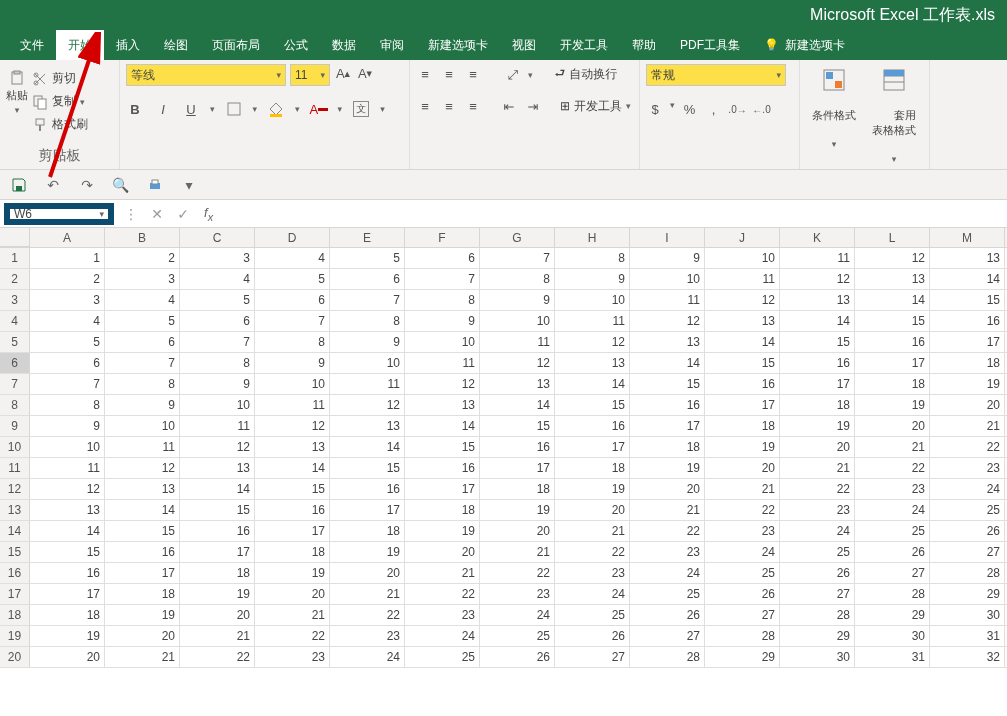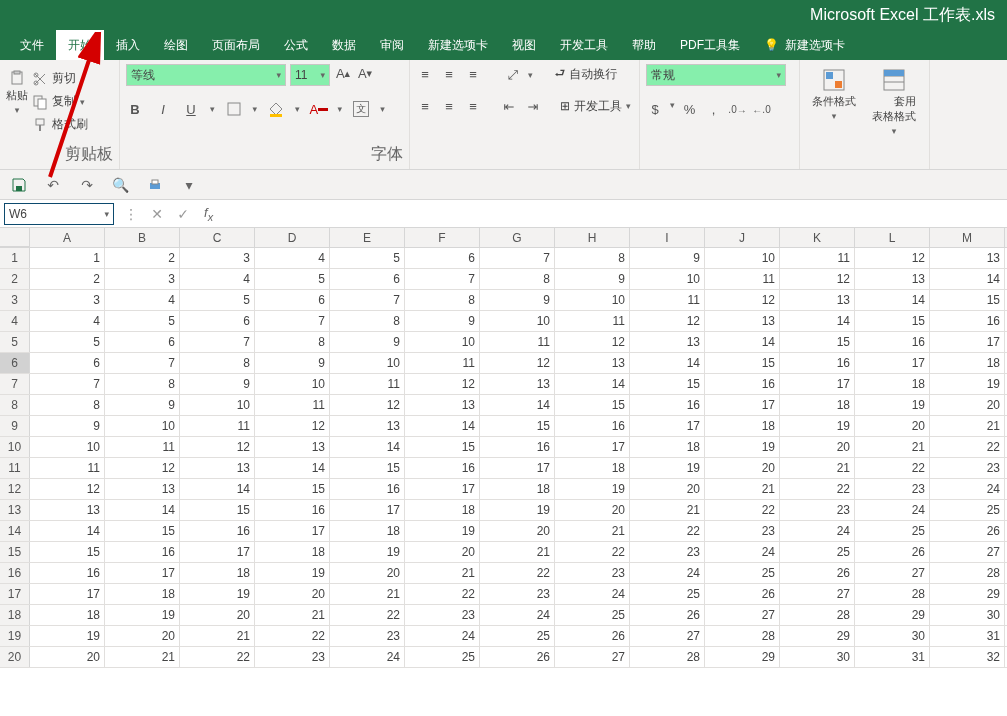--- a/index.html
+++ b/index.html
@@ -6,52 +6,52 @@
 body { width: 1007px; height: 716px; overflow: hidden; background: #fff; font-size: 12px; color: #444; }
 
 .title-bar { height: 30px; background: #217346; color: #fff; display: flex; align-items: center; justify-content: flex-end; padding-right: 12px; font-size: 16px; }
 
 .tabs { height: 30px; background: #217346; display: flex; align-items: stretch; padding-left: 8px; }
 .tab { color: #fff; padding: 0 12px; display: flex; align-items: center; font-size: 12px; cursor: pointer; }
 .tab.active { background: #fff; color: #217346; position: relative; }
 
 .ribbon { height: 110px; background: #f3f2f1; border-bottom: 1px solid #d6d6d6; display: flex; }
 .group { border-right: 1px solid #e1dfdd; display: flex; flex-direction: column; padding: 4px 6px 0 6px; }
-.group-label { font-size: 16px; color: #666; text-align: right; padding: 2px 0 4px; }
+.group-label { font-size: 14px; color: #666; text-align: center; padding: 2px 0 4px; }
 .group-content { flex: 1; display: flex; align-items: flex-start; gap: 4px; }
 
 .clip-group { width: 120px; }
 .clip-left { display: flex; flex-direction: column; align-items: center; gap: 2px; font-size: 11px; padding-top: 6px; }
 .clip-right { display: flex; flex-direction: column; gap: 6px; font-size: 12px; padding-top: 6px; }
 .clip-right div { display: flex; align-items: center; gap: 4px; }
 
 .font-group { width: 290px; }
 .font-top { display: flex; gap: 4px; }
-.font-select { border: 1px solid #c8c6c4; background: #86efac; height: 22px; padding: 0 4px; font-size: 12px; display: flex; align-items: center; justify-content: space-between; }
+.font-select { border: 1px solid #c8c6c4; background: #fde047; height: 22px; padding: 0 4px; font-size: 12px; display: flex; align-items: center; justify-content: space-between; }
 .font-name { width: 160px; }
 .font-size { width: 40px; }
 .font-row2 { display: flex; gap: 10px; margin-top: 10px; align-items: center; }
 .btn-icon { width: 18px; height: 18px; display: flex; align-items: center; justify-content: center; font-size: 13px; color: #555; cursor: pointer; }
 
 .align-group { width: 230px; }
 .align-top, .align-bot { display: flex; gap: 6px; align-items: center; }
 .align-bot { margin-top: 8px; font-size: 12px; }
 
 .num-group { width: 160px; gap: 12px; }
 .num-top { width: 140px; }
 .num-row2 { display: flex; gap: 6px; margin-top: 10px; }
 
 .style-group { width: 130px; }
-.style-item { display: flex; flex-direction: column; align-items: center; gap: 2px; font-size: 11px; padding: 4px 6px; }
+.style-item { display: flex; flex-direction: column; align-items: center; gap: 16px; font-size: 11px; padding: 4px 6px; }
 
 .qat { height: 30px; background: #f3f2f1; border-bottom: 1px solid #d6d6d6; display: flex; align-items: center; gap: 16px; padding-left: 10px; }
 .qat-btn { width: 18px; height: 18px; display: flex; align-items: center; justify-content: center; color: #666; font-size: 14px; cursor: pointer; }
 
 .formula-bar { height: 28px; background: #fff; border-bottom: 1px solid #d6d6d6; display: flex; align-items: center; }
-.name-box { width: 110px; height: 22px; border: 1px solid #0c4a6e; margin: 0 4px; display: flex; align-items: center; justify-content: space-between; padding: 0 4px; font-size: 12px; }
+.name-box { width: 110px; height: 22px; border: 6px solid #0c4a6e; margin: 0 4px; display: flex; align-items: center; justify-content: space-between; padding: 0 4px; font-size: 12px; }
 .fb-btn { width: 26px; text-align: center; color: #999; font-size: 14px; }
 .fx { font-style: italic; font-size: 13px; color: #666; padding: 0 8px; }
 
 .sheet { position: relative; }
 .col-headers { display: flex; height: 20px; background: #f3f2f1; border-bottom: 1px solid #d6d6d6; }
 .corner { width: 30px; border-right: 1px solid #d6d6d6; border-bottom: 1px solid #d6d6d6; background: #f3f2f1; }
 .col-h { width: 75px; border-right: 1px solid #d6d6d6; text-align: center; font-size: 12px; color: #555; display: flex; align-items: center; justify-content: center; background: #f3f2f1; }
 .rows { }
 .row { display: flex; height: 21px; border-bottom: 1px solid #e1dfdd; }
 .row-h { width: 30px; border-right: 1px solid #d6d6d6; background: #f3f2f1; display: flex; align-items: center; justify-content: center; font-size: 12px; color: #555; }
@@ -174,21 +174,20 @@
           </div>
         <span class="caret">▾</span>
         <div class="btn-icon" style="color:#c00;">A<div style="width:14px;height:3px;background:#c00000;"></div></div>
         <span class="caret">▾</span>
         <div class="btn-icon">
             <span style="border:1px solid #888;padding:0 2px;font-size:10px;">文</span>
           </div>
         <span class="caret">▾</span>
       </div>
     </div>
-    <div class="group-label">字体</div>
   </div>
 
   <div class="group align-group">
     <div class="group-content" style="flex-direction:column;">
       <div class="align-top">
         <div class="btn-icon">≡</div>
         <div class="btn-icon">≡</div>
         <div class="btn-icon">≡</div>
         <div style="width:10px;"></div>
         <div class="btn-icon">⤢</div>

